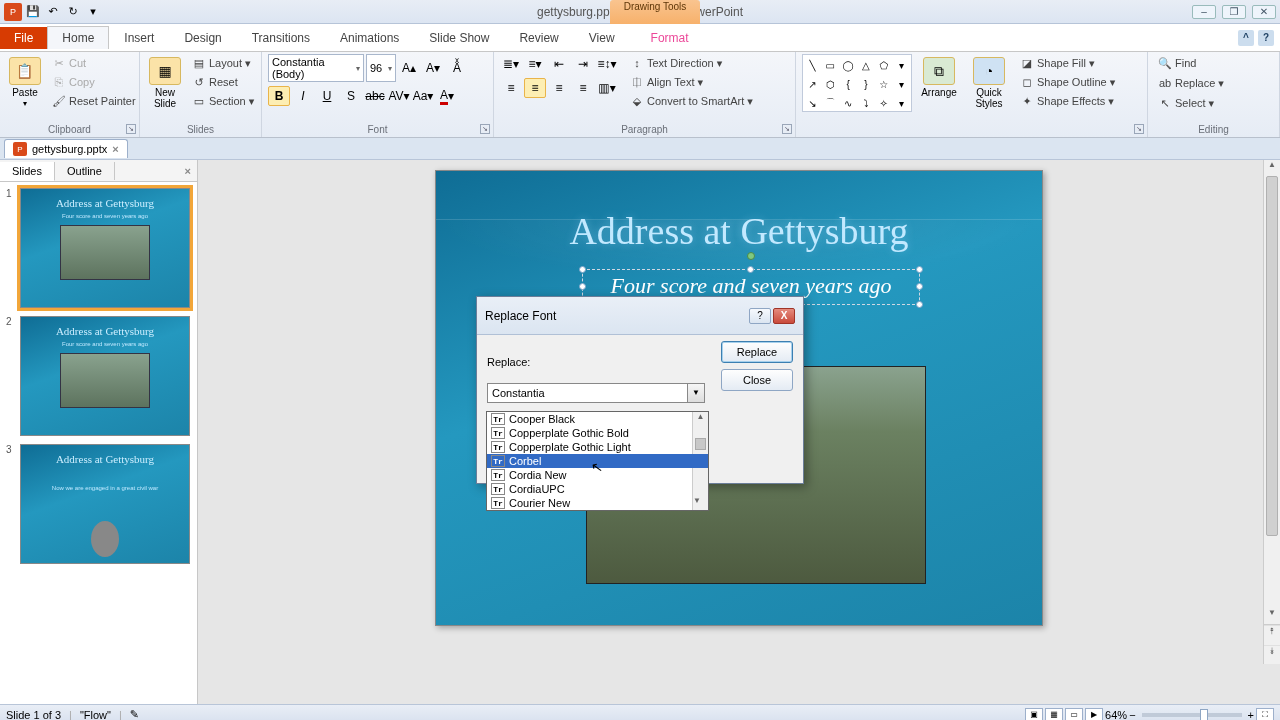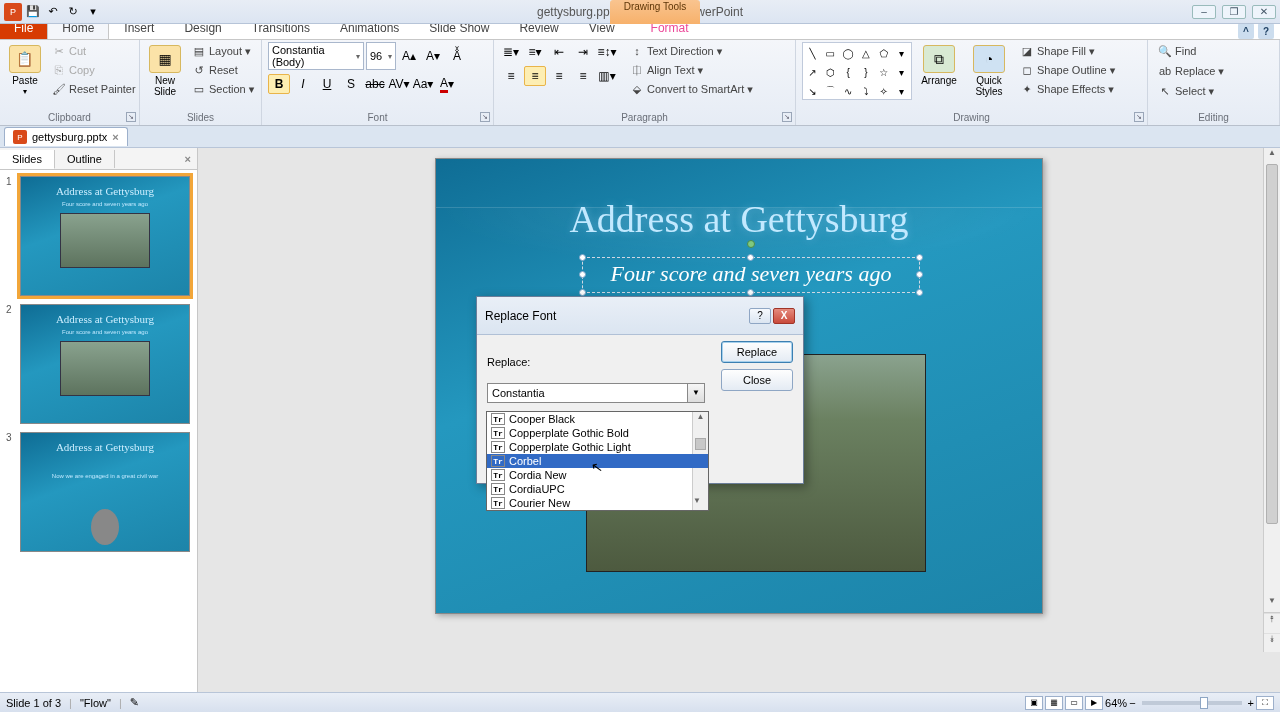--- a/index.html
+++ b/index.html
@@ -9,21 +9,21 @@
 .titlebar { height: 24px; background: linear-gradient(#e8edf5,#dce5f2); display: flex; align-items: center; padding: 0 4px; border-bottom: 1px solid #b6c4d8; position: relative; }
 .qat { display: flex; gap: 2px; align-items: center; }
 .qat-icon { width: 18px; height: 18px; display: flex; align-items: center; justify-content: center; border: 1px solid transparent; border-radius: 2px; }
 .title-text { position: absolute; left: 50%; transform: translateX(-50%); font-size: 12px; color: #555; }
 .win-controls { margin-left: auto; display: flex; gap: 6px; }
 .win-btn { width: 24px; height: 14px; border: 1px solid #9bb; border-radius: 2px; background: #eef4fb; display: flex; align-items: center; justify-content: center; font-size: 10px; color: #456; }
 
 .contextual-tab { position: absolute; left: 610px; top: 0; width: 90px; height: 24px; background: linear-gradient(#f9c48f,#f7b16b); text-align: center; font-size: 10px; line-height: 12px; padding-top: 1px; color: #5d3608; border-radius: 3px 3px 0 0; }
 
 
-.tabrow { height: 16px; background: #fff; display: flex; align-items: flex-end; padding-left: 0; border-bottom: 1px solid #c7c7c7; }
+.tabrow { height: 28px; background: #fff; display: flex; align-items: center; padding-left: 0; border-bottom: 1px solid #c7c7c7; }
 .file-tab { background: #d73b02; color: #fff; padding: 4px 14px; font-size: 12px; height: 22px; border-radius: 0 0 0 0; }
 .tab { padding: 4px 14px; font-size: 12px; color: #444; cursor: pointer; border: 1px solid transparent; border-bottom: none; }
 .tab.active { background: #f4f6fa; border-color: #c7c7c7; }
 .tab.context { color: #ec4899; }
 .tab-help { margin-left: auto; display: flex; gap: 4px; padding-right: 6px; }
 .help-ico { width: 16px; height: 16px; background: #cde; border-radius: 2px; display: flex; align-items: center; justify-content: center; color: #246; font-weight: bold; font-size: 10px; }
 
 
 .ribbon { height: 86px; background: linear-gradient(#f4f6fa,#e6ecf5); border-bottom: 1px solid #b8c0cc; display: flex; }
 .group { border-right: 1px solid #cfd6e1; padding: 2px 6px; display: flex; flex-direction: column; height: 100%; position: relative; }
@@ -309,21 +309,20 @@
           <div class="ico" style="background:#cfe2f3">◔</div>
           <span style="white-space:pre-line">Quick
 Styles</span>
         </div>
       <div class="mini-row">
         <div class="mini-btn"><span class="mi">◪</span><span>Shape Fill</span> ▾</div>
         <div class="mini-btn"><span class="mi">◻</span><span>Shape Outline</span> ▾</div>
         <div class="mini-btn"><span class="mi">✦</span><span>Shape Effects</span> ▾</div>
       </div>
     </div>
-    <div class="group-label">Drawing</div>
     <div class="group-launcher">↘</div>
   </div>
 
   <div class="group" style="flex:1">
     <div class="edit-col">
       <div class="mini-btn">
           <span class="mi">🔍</span>
           <span>Find</span>
         </div>
       <div class="mini-btn"><span class="mi">ab</span><span>Replace</span> ▾</div>

